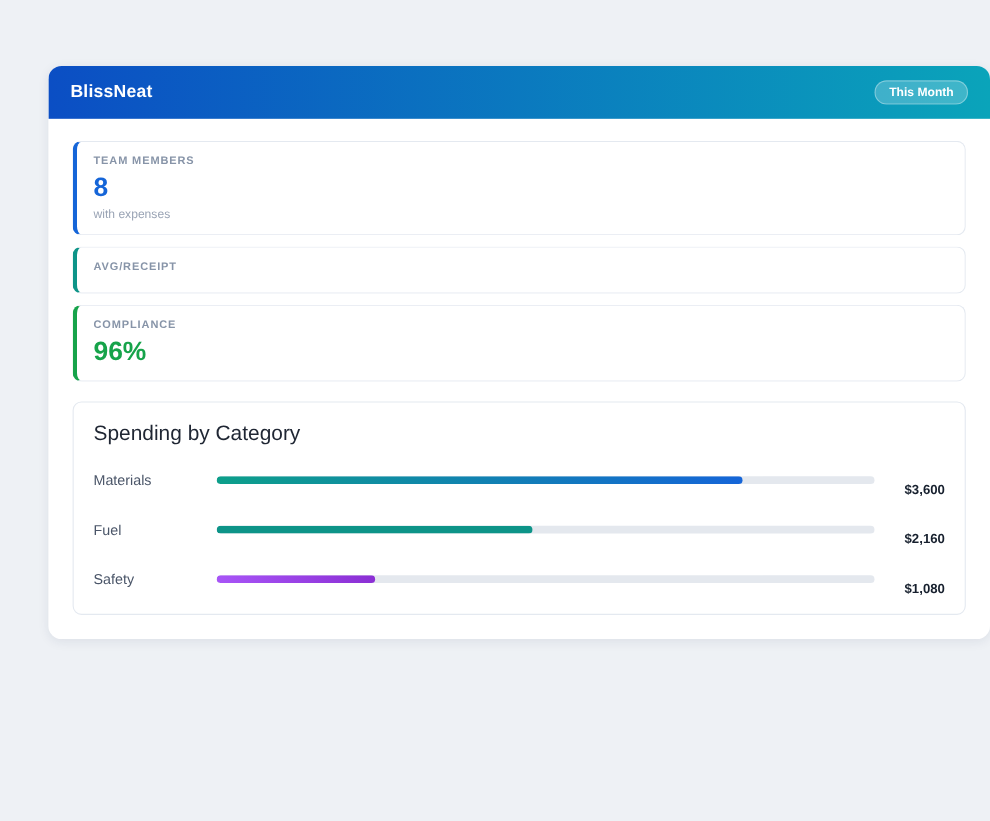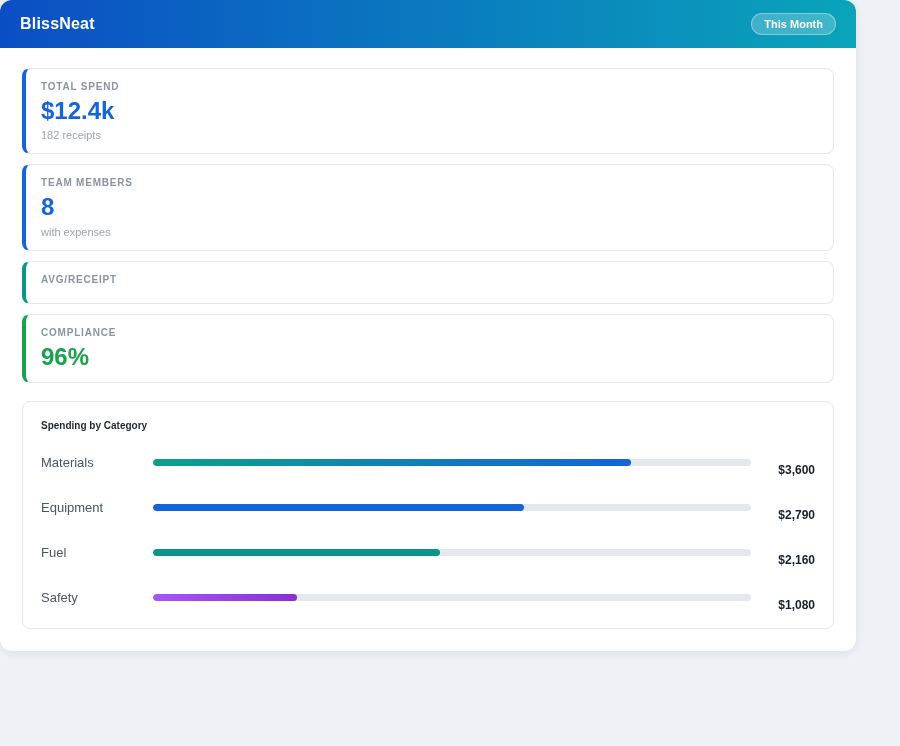--- a/index.html
+++ b/index.html
@@ -5,22 +5,23 @@
   * { margin: 0; padding: 0; box-sizing: border-box; }
   html, body { width: 900px; height: 746px; }
   body {
     background: #eef1f5;
     font-family: "Liberation Sans", "DejaVu Sans", sans-serif;
     overflow: hidden;
   }
   .page {
     width: 900px;
     height: 746px;
+    padding-top: 60px;
     display: flex;
-    justify-content: flex-start;
+    justify-content: flex-end;
     align-items: flex-start;
   }
   .dashboard-card {
     width: 856px;
     background: #ffffff;
     border-radius: 12px;
     box-shadow: 0 2px 10px rgba(20, 40, 80, 0.08);
     overflow: hidden;
   }
   .header {
@@ -79,22 +80,22 @@
   .stat-subtitle:empty { display: none; }
 
   .spending-card {
     margin-top: 18px;
     border: 1px solid #e4e9f0;
     border-radius: 8px;
     padding: 18px 18px 16px 18px;
     background: #ffffff;
   }
   .spending-title {
-    font-size: 10px;
-    font-weight: bold;
+    font-size: 19px;
+    font-weight: normal;
     color: #1f2633;
     margin-bottom: 16px;
   }
   .cat-rows { display: flex; flex-direction: column; gap: 15px; }
   .cat-row {
     display: flex;
     align-items: center;
   }
   .cat-label {
     width: 112px;
@@ -132,25 +133,20 @@
 
     <header class="header" style="background: linear-gradient(90deg, rgb(11, 78, 196), rgb(10, 164, 186));">
       <div class="app-title">BlissNeat</div>
       <span class="badge">This Month</span>
     </header>
 
     <div class="body-pad">
 
       <section class="stats">
         <div class="stat-card" style="border-left-color: rgb(21, 101, 216);">
-          <div class="stat-label">TOTAL SPEND</div>
-          <div class="stat-value" style="color: rgb(21, 101, 216);">$12.4k</div>
-          <div class="stat-subtitle">182 receipts</div>
-        </div>
-        <div class="stat-card" style="border-left-color: rgb(21, 101, 216);">
           <div class="stat-label">TEAM MEMBERS</div>
           <div class="stat-value" style="color: rgb(21, 101, 216);">8</div>
           <div class="stat-subtitle">with expenses</div>
         </div>
         <div class="stat-card" style="border-left-color: rgb(13, 148, 136);">
           <div class="stat-label">AVG/RECEIPT</div>
 
         </div>
         <div class="stat-card" style="border-left-color: rgb(22, 163, 74);">
           <div class="stat-label">COMPLIANCE</div>
@@ -164,27 +160,20 @@
         <div class="cat-rows">
 
           <div class="cat-row">
             <span class="cat-label">Materials</span>
             <div class="bar-track" style="background: rgb(228, 232, 238);">
               <div class="bar-fill" style="width: 80%; background: linear-gradient(90deg, rgb(13, 159, 138), rgb(21, 101, 216));"></div>
             </div>
             <span class="cat-value">$3,600</span>
           </div>
 
-          <div class="cat-row">
-            <span class="cat-label">Equipment</span>
-            <div class="bar-track" style="background: rgb(228, 232, 238);">
-              <div class="bar-fill" style="width: 62%; background: rgb(21, 101, 216);"></div>
-            </div>
-            <span class="cat-value">$2,790</span>
-          </div>
 
           <div class="cat-row">
             <span class="cat-label">Fuel</span>
             <div class="bar-track" style="background: rgb(228, 232, 238);">
               <div class="bar-fill" style="width: 48%; background: rgb(13, 148, 136);"></div>
             </div>
             <span class="cat-value">$2,160</span>
           </div>
 
           <div class="cat-row">

